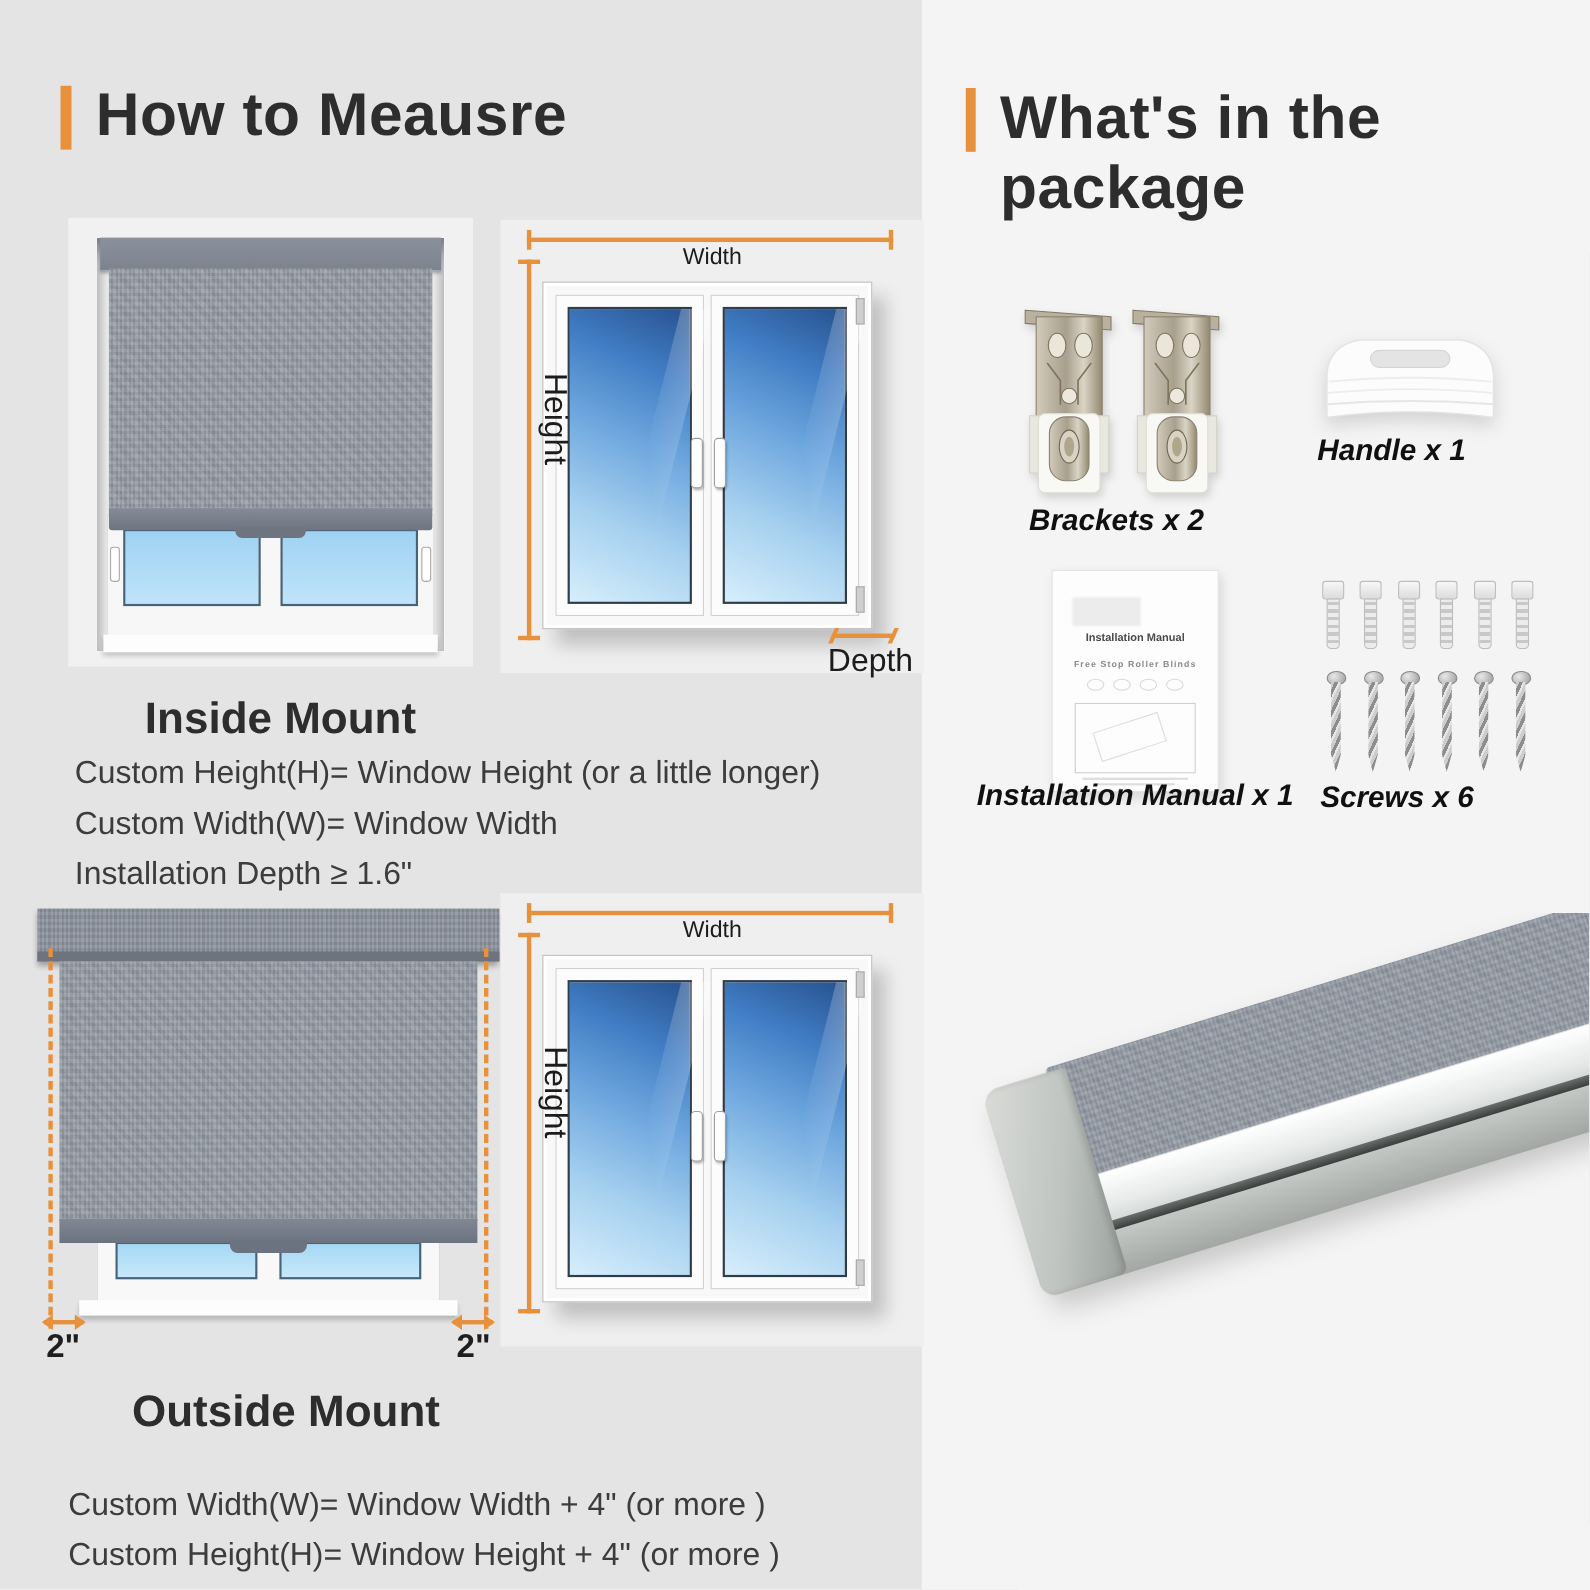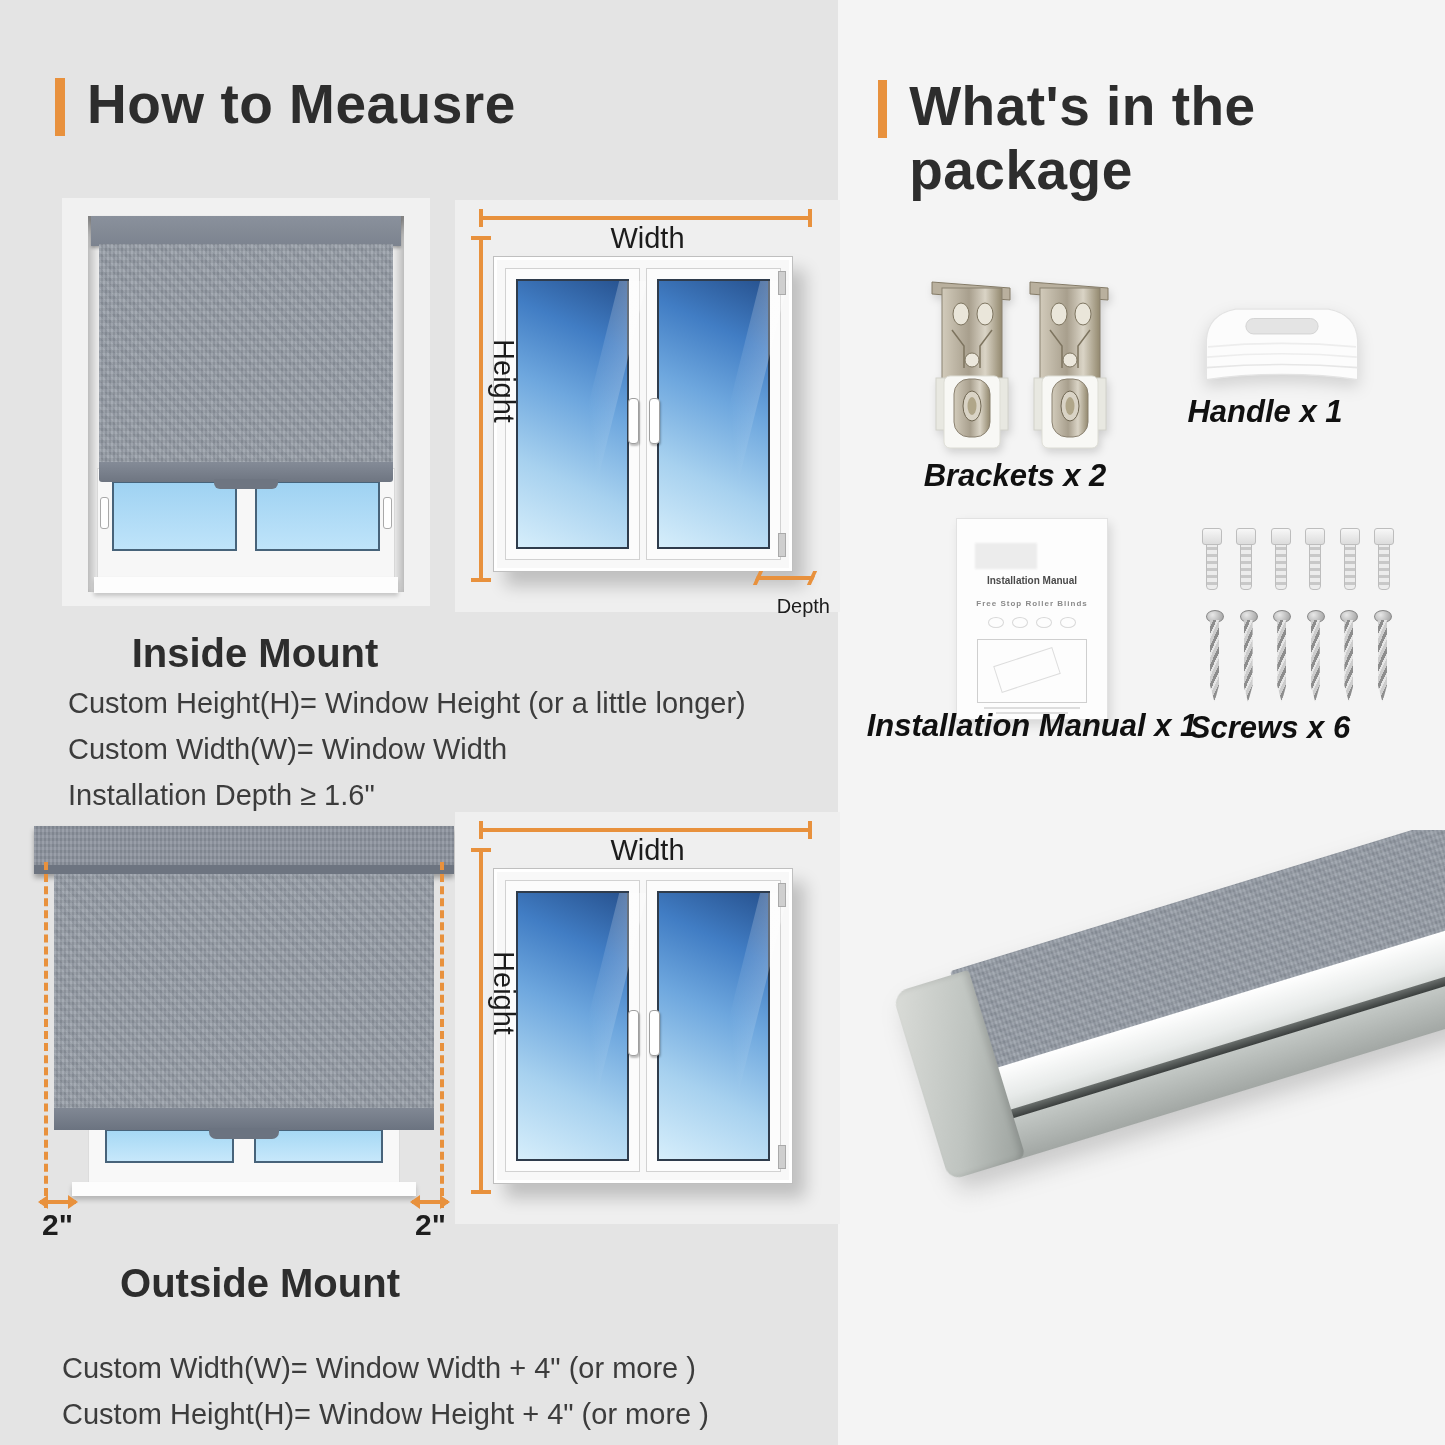--- a/index.html
+++ b/index.html
@@ -56,26 +56,26 @@
   .wd-handle{position:absolute;top:45%;width:9px;height:44px;background:#fff;border:1px solid #9f9f9f;border-radius:4px;box-shadow:1px 2px 2px rgba(0,0,0,.25);}
   .wd-handle.l{left:calc(50% - 15px);} .wd-handle.r{left:calc(50% + 6px);}
   .wd-hinge{position:absolute;right:6px;width:6px;height:22px;background:#cfcfcf;border:1px solid #aaa;}
   
   .m-line-w{position:absolute;left:24px;right:28px;top:16px;height:4px;background:#e8913d;}
   .m-line-w::before,.m-line-w::after{content:"";position:absolute;top:-7px;width:4px;height:18px;background:#e8913d;}
   .m-line-w::before{left:0;} .m-line-w::after{right:0;}
   .m-line-h{position:absolute;left:24px;top:36px;bottom:30px;width:4px;background:#e8913d;}
   .m-line-h::before,.m-line-h::after{content:"";position:absolute;left:-8px;width:20px;height:4px;background:#e8913d;}
   .m-line-h::before{top:0;} .m-line-h::after{bottom:0;}
-  .m-label-w{position:absolute;top:22px;left:0;width:100%;text-align:center;font-size:29px;color:#1c1c1c;}
+  .m-label-w{position:absolute;top:22px;left:0;width:100%;text-align:center;font-size:21px;color:#1c1c1c;}
   .m-label-h{position:absolute;left:32px;top:44%;transform:translateY(-50%);writing-mode:vertical-rl;font-size:29px;color:#1c1c1c;}
   .m-depth{position:absolute;right:26px;bottom:32px;width:58px;height:4px;background:#e8913d;transform:skewX(-24deg);}
   .m-depth::before,.m-depth::after{content:"";position:absolute;width:4px;height:14px;background:#e8913d;top:-5px;}
   .m-depth::before{left:0;} .m-depth::after{right:0;}
-  .m-label-depth{position:absolute;right:10px;bottom:-6px;font-size:20px;color:#1c1c1c;}
+  .m-label-depth{position:absolute;right:10px;bottom:-6px;font-size:29px;color:#1c1c1c;}
   
   #outside-illus{left:28px;top:800px;width:432px;height:424px;}
   .om-cassette{position:absolute;left:6px;right:6px;top:26px;height:48px;box-shadow:0 4px 5px rgba(0,0,0,.3);
     background-color:#8b929d;
     background-image:repeating-linear-gradient(90deg, rgba(255,255,255,.07) 0 2px, rgba(0,0,0,.05) 2px 4px),
       repeating-linear-gradient(0deg, rgba(255,255,255,.06) 0 3px, rgba(0,0,0,.04) 3px 6px);}
   .om-cassette::after{content:"";position:absolute;left:0;right:0;bottom:0;height:9px;background:#6d7480;}
   .om-fabric{position:absolute;left:26px;right:26px;top:74px;height:236px;}
   .om-bottombar{position:absolute;left:26px;right:26px;top:308px;height:22px;background:linear-gradient(180deg,#818894,#6b7380);}
   .om-tab{position:absolute;left:50%;transform:translateX(-50%);top:328px;width:70px;height:11px;background:#6b7380;border-radius:0 0 7px 7px;}
@@ -86,21 +86,21 @@
   .om-sill{position:absolute;left:44px;right:44px;top:382px;height:14px;background:#fdfdfd;box-shadow:0 4px 5px rgba(0,0,0,.2);}
   .om-dash{position:absolute;top:62px;height:346px;width:0;border-left:4px dashed #e8913d;}
   .om-dash.l{left:16px;} .om-dash.r{right:16px;}
   .gap-arrow{position:absolute;top:400px;width:36px;height:4px;background:#e8913d;}
   .gap-arrow.l{left:12px;} .gap-arrow.r{right:12px;}
   .gap-arrow::before,.gap-arrow::after{content:"";position:absolute;top:-5px;border-top:7px solid transparent;border-bottom:7px solid transparent;}
   .gap-arrow::before{left:-2px;border-right:10px solid #e8913d;}
   .gap-arrow::after{right:-2px;border-left:10px solid #e8913d;}
   .gap-label{position:absolute;font-size:30px;font-weight:700;color:#1e1e1e;}
   
-  .item-label{position:absolute;font-size:31px;font-weight:700;font-style:italic;color:#101010;text-align:center;}
+  .item-label{position:absolute;font-size:27px;font-weight:700;font-style:italic;color:#101010;text-align:center;}
   
   .bracket{position:absolute;width:88px;height:182px;filter:drop-shadow(2px 4px 4px rgba(0,0,0,.15));}
   
   #handle-graphic{left:1196px;top:294px;width:172px;height:92px;filter:drop-shadow(0 7px 8px rgba(0,0,0,.14));}
   
   #manual-graphic{left:956px;top:518px;width:150px;height:200px;background:#fdfdfd;border:1px solid #e2e2e2;
     box-shadow:3px 5px 10px rgba(0,0,0,.12);}
   .manual-smudge{position:absolute;left:18px;top:24px;width:62px;height:26px;background:#ececec;filter:blur(1px);}
   .manual-title{position:absolute;left:0;top:56px;width:100%;text-align:center;font-size:10px;font-weight:700;color:#4a4a4a;}
   .manual-sub{position:absolute;left:0;top:80px;width:100%;text-align:center;font-size:8px;font-weight:700;color:#8a8a8a;letter-spacing:1px;}

